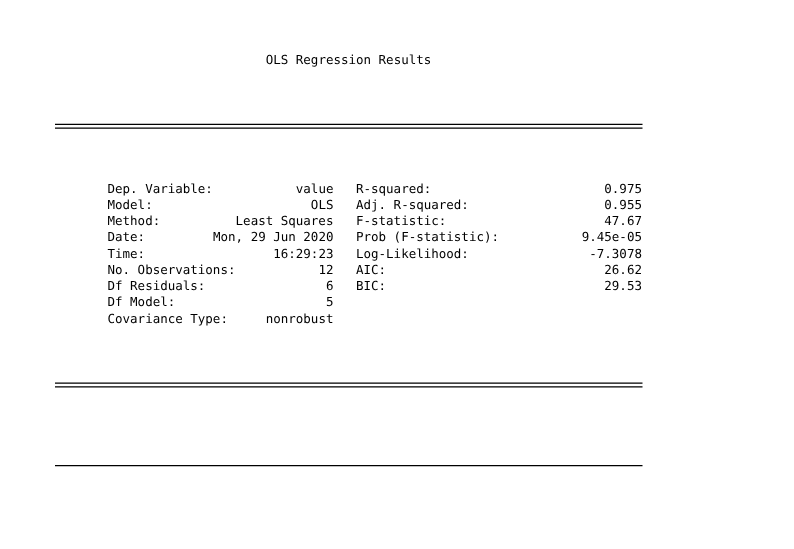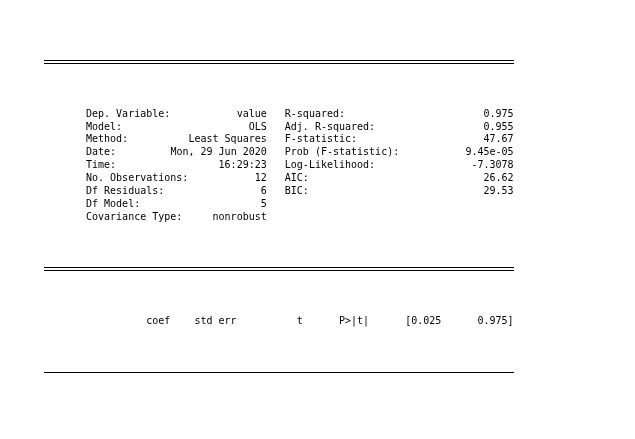--- a/index.html
+++ b/index.html
@@ -42,28 +42,28 @@
   .cc4 { width: 11ch; }
   .cc5 { width: 12ch; }
   .cc6 { width: 12ch; }
 </style>
 </head>
 <body>
 
 <div class="page">
   <div class="report">
 
+    <div class="title">OLS Regression Results</div>
 
     <div class="rule"><div class="dbl"></div></div>
 
     <div id="info-rows"><div class="trow row"><span class="half hl"><span class="lbl">Dep. Variable:</span><span class="val">value</span></span><span class="half hr"><span class="lbl">R-squared:</span><span class="val">0.975</span></span></div><div class="trow row"><span class="half hl"><span class="lbl">Model:</span><span class="val">OLS</span></span><span class="half hr"><span class="lbl">Adj. R-squared:</span><span class="val">0.955</span></span></div><div class="trow row"><span class="half hl"><span class="lbl">Method:</span><span class="val">Least Squares</span></span><span class="half hr"><span class="lbl">F-statistic:</span><span class="val">47.67</span></span></div><div class="trow row"><span class="half hl"><span class="lbl">Date:</span><span class="val">Mon, 29 Jun 2020</span></span><span class="half hr"><span class="lbl">Prob (F-statistic):</span><span class="val">9.45e-05</span></span></div><div class="trow row"><span class="half hl"><span class="lbl">Time:</span><span class="val">16:29:23</span></span><span class="half hr"><span class="lbl">Log-Likelihood:</span><span class="val">-7.3078</span></span></div><div class="trow row"><span class="half hl"><span class="lbl">No. Observations:</span><span class="val">12</span></span><span class="half hr"><span class="lbl">AIC:</span><span class="val">26.62</span></span></div><div class="trow row"><span class="half hl"><span class="lbl">Df Residuals:</span><span class="val">6</span></span><span class="half hr"><span class="lbl">BIC:</span><span class="val">29.53</span></span></div><div class="trow row"><span class="half hl"><span class="lbl">Df Model:</span><span class="val">5</span></span><span class="half hr"><span class="lbl"></span><span class="val"></span></span></div><div class="trow row"><span class="half hl"><span class="lbl">Covariance Type:</span><span class="val">nonrobust</span></span><span class="half hr"><span class="lbl"></span><span class="val"></span></span></div></div>
 
     <div class="rule"><div class="dbl"></div></div>
 
-    <div class="crow" id="coef-header"><span class="cell cc0"></span><span class="cell cc1">coef</span><span class="cell cc2">std err</span><span class="cell cc3">t</span><span class="cell cc4">P&gt;|t|</span><span class="cell cc5">[0.025</span><span class="cell cc6">0.975]</span></div>
 
     <div class="rule"><div class="sgl"></div></div>
 
     
 
     
 
     
 
     

